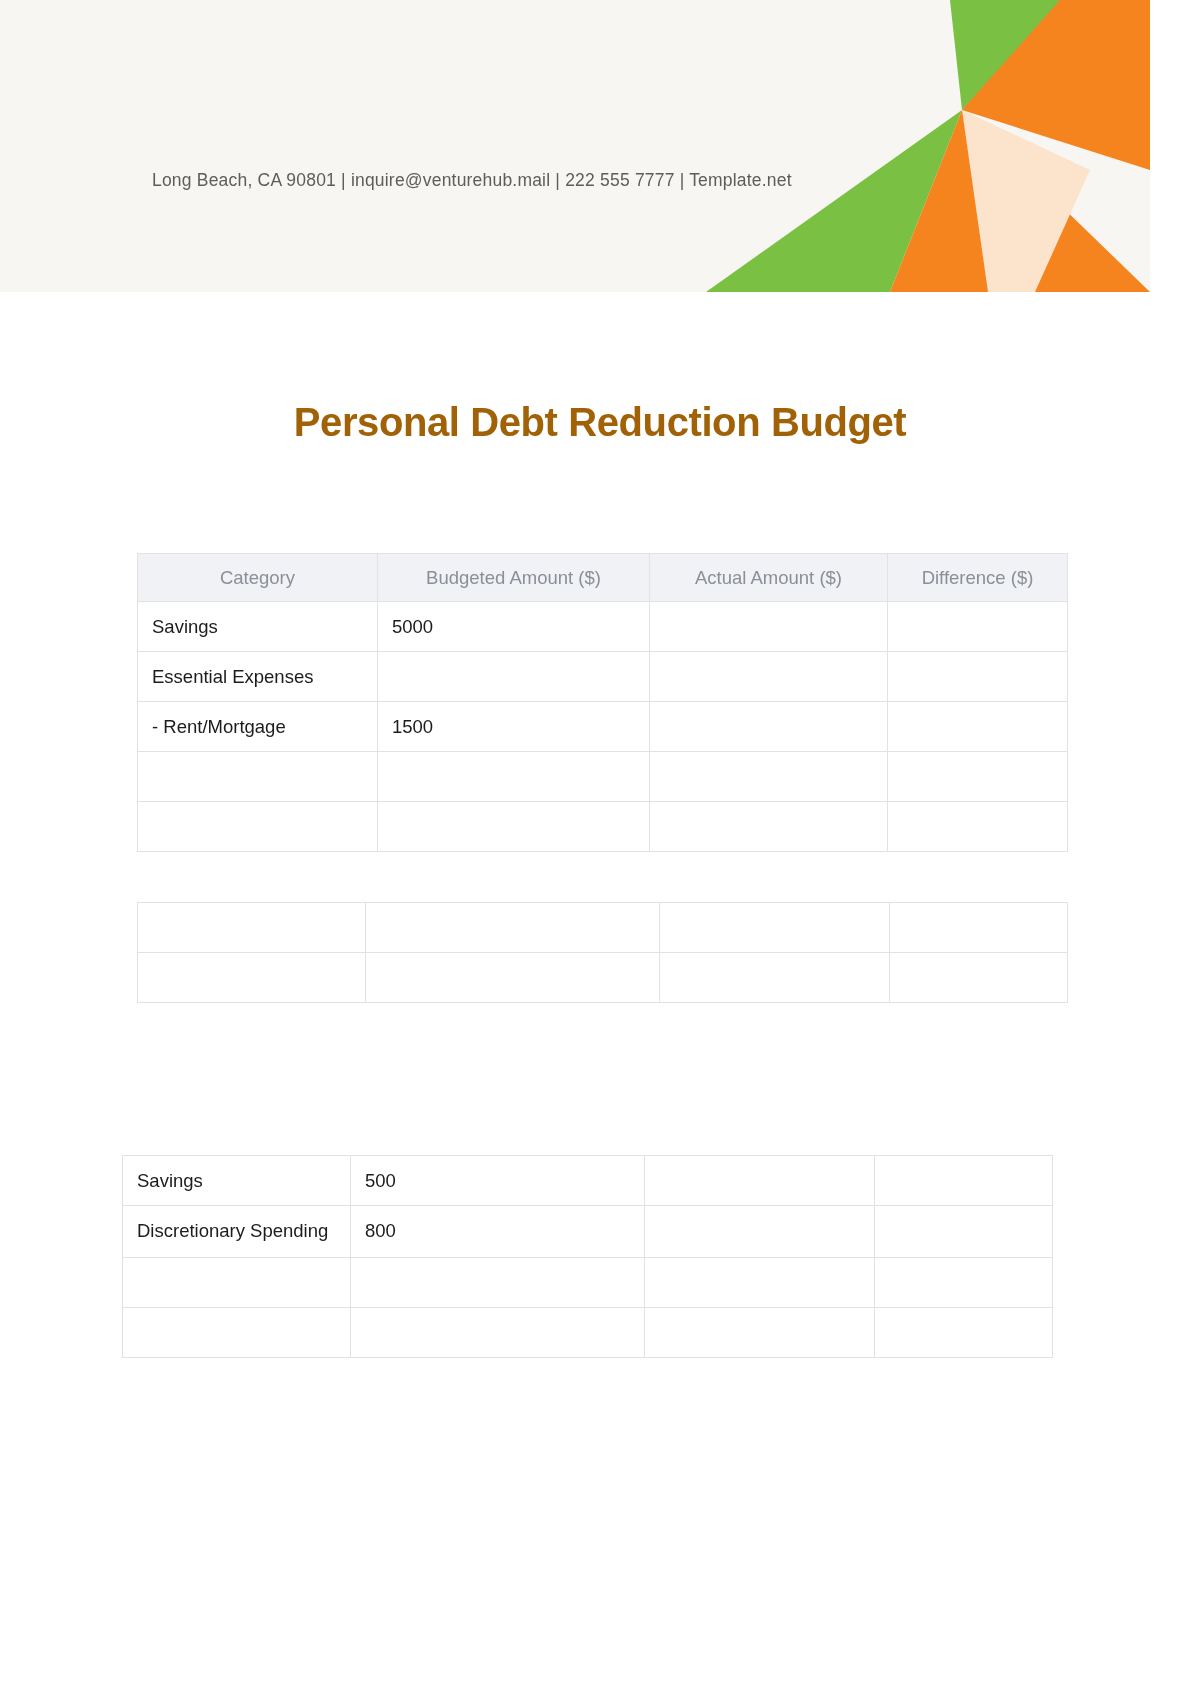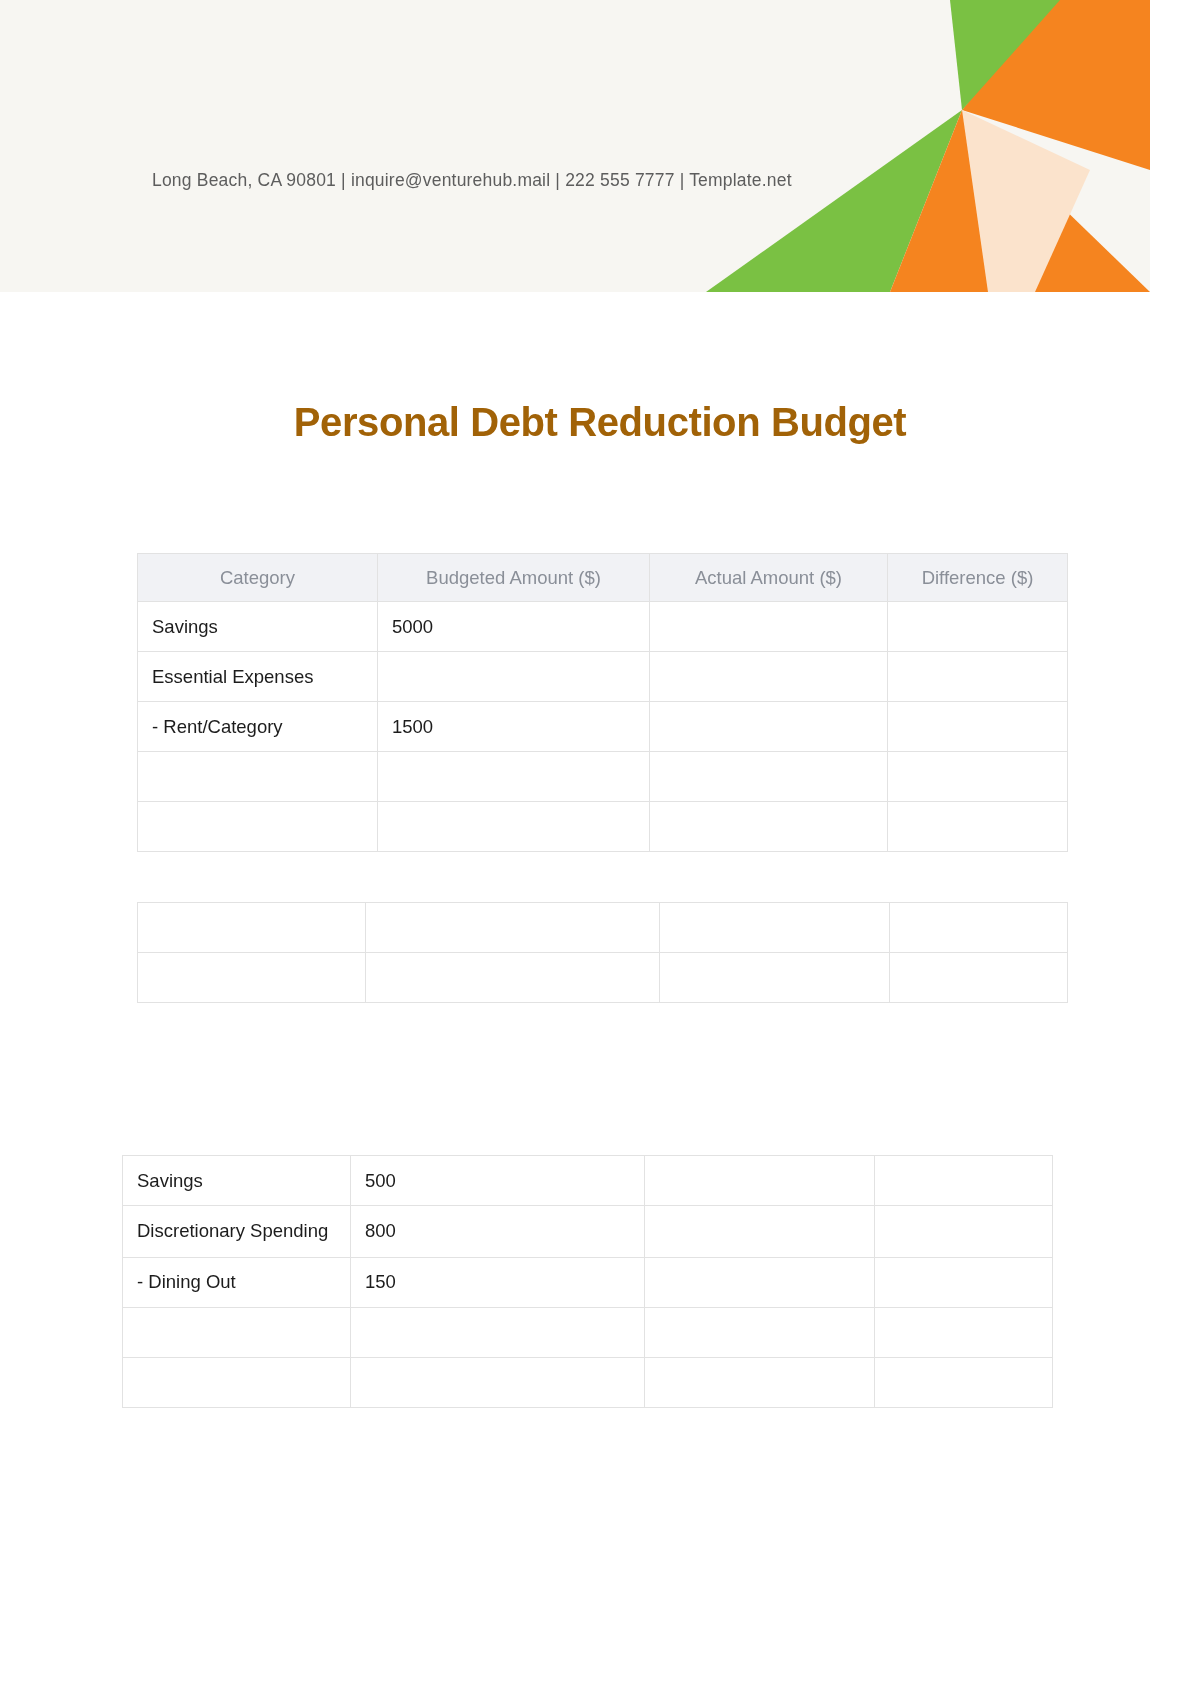--- a/index.html
+++ b/index.html
@@ -145,21 +145,21 @@
       <td></td>
       <td></td>
     </tr>
     <tr>
       <td>Essential Expenses</td>
       <td></td>
       <td></td>
       <td></td>
     </tr>
     <tr>
-      <td>- Rent/Category</td>
+      <td>- Rent/Mortgage</td>
       <td>1500</td>
       <td></td>
       <td></td>
     </tr>
     <tr>
       <td></td>
       <td></td>
       <td></td>
       <td></td>
     </tr>
@@ -209,26 +209,20 @@
       <td></td>
       <td></td>
     </tr>
     <tr>
       <td class="wrap-cell tall">Discretionary Spending</td>
       <td class="tall">800</td>
       <td class="tall"></td>
       <td class="tall"></td>
     </tr>
     <tr>
-      <td>- Dining Out</td>
-      <td>150</td>
-      <td></td>
-      <td></td>
-    </tr>
-    <tr>
       <td></td>
       <td></td>
       <td></td>
       <td></td>
     </tr>
     <tr>
       <td></td>
       <td></td>
       <td></td>
       <td></td>

